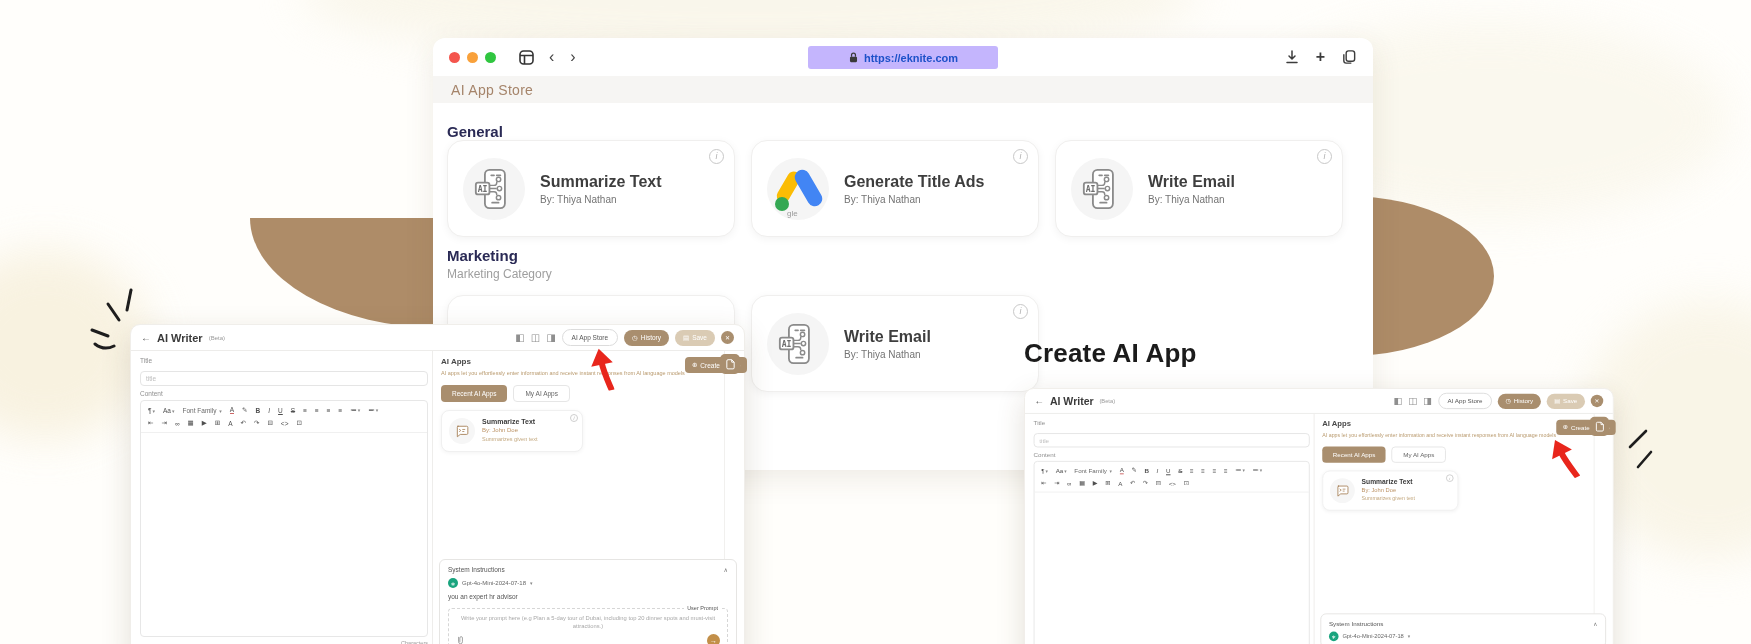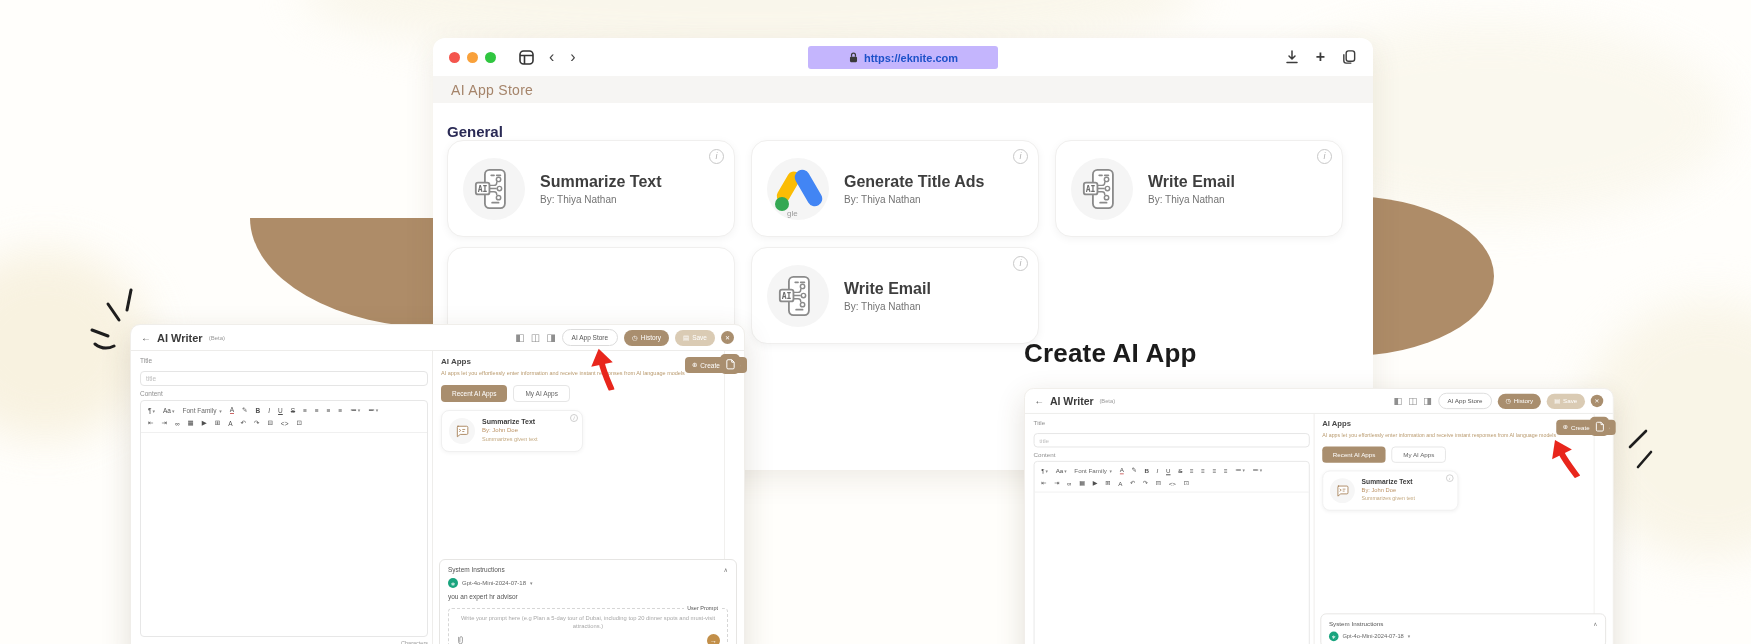--- a/index.html
+++ b/index.html
@@ -241,20 +241,22 @@
             <text x="9.5" y="27" font-size="9" text-anchor="middle" fill="#6E6E6E" font-weight="bold" font-family="DejaVu Sans Mono,monospace">AI</text>
           </svg>
         </div>
         <div>
           <h3>Write Email</h3>
           <div class="byline">By: Thiya Nathan</div>
         </div>
         <span class="info">i</span>
       </div>
     </div>
+    <div class="sec-title">Marketing</div>
+    <div class="sec-sub">Marketing Category</div>
     <div class="cards">
       <div class="card"></div>
       <div class="card">
         <div class="avatar">
           <svg width="40" height="46" viewBox="0 0 44 48">
             <rect x="12" y="3" width="22" height="42" rx="5" fill="#fff" stroke="#8B8B8B" stroke-width="2"></rect>
             <path d="M19 9 h3 M25 9 h4 M20 39 h7" stroke="#8B8B8B" stroke-width="2" stroke-linecap="round"></path>
             <path d="M17 20 h5 q3 0 3 -3 v-1 M17 23.5 h8 M17 27 h5 q3 0 3 3 v1" stroke="#8B8B8B" stroke-width="1.6" fill="none"></path>
             <circle cx="27" cy="13.5" r="2.4" fill="#fff" stroke="#8B8B8B" stroke-width="1.6"></circle>
             <circle cx="28" cy="23.5" r="2.4" fill="#fff" stroke="#8B8B8B" stroke-width="1.6"></circle>

